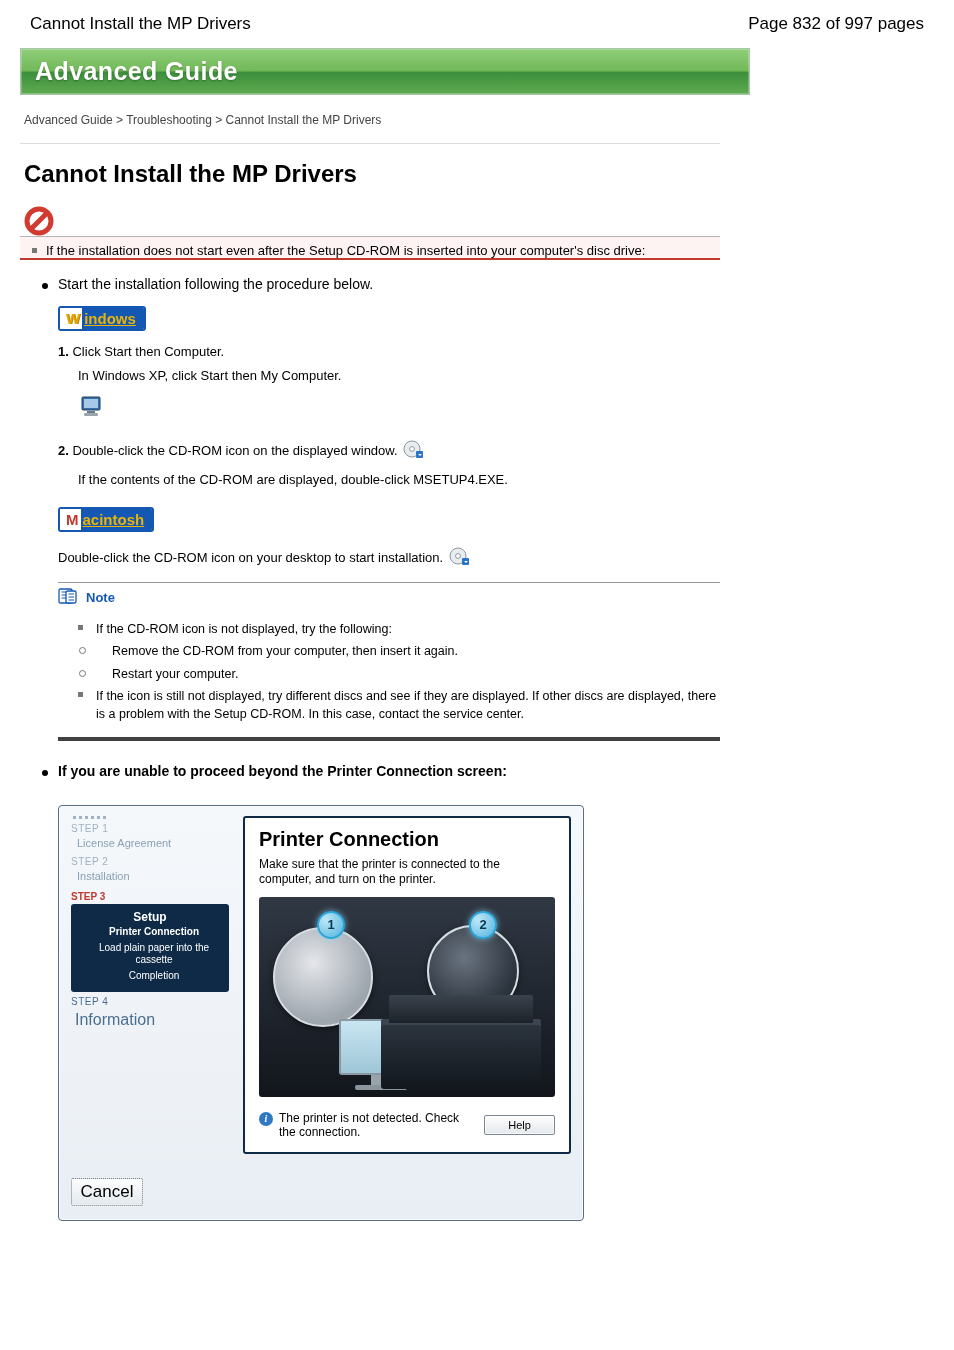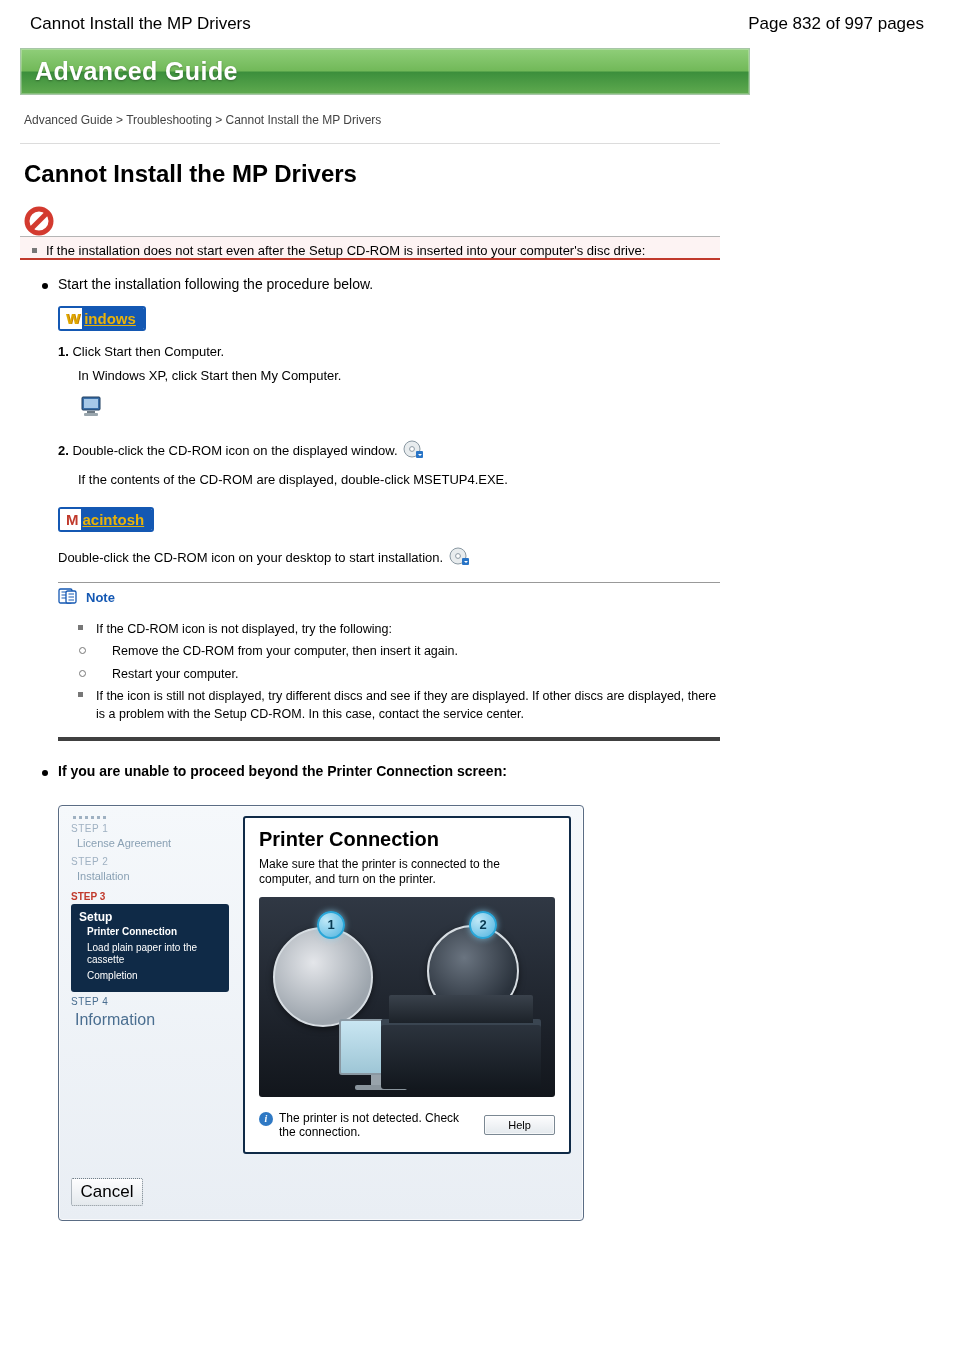--- a/index.html
+++ b/index.html
@@ -159,20 +159,21 @@
   }
   .dlg-side .step-lbl { color: #9fb1c2; font-size: 10px; letter-spacing: 0.5px; margin-top: 4px; }
   .dlg-side .item { color: #8aa1b4; padding: 3px 0 3px 6px; }
   .dlg-side .step3 { color: #c0392b; font-weight: bold; font-size: 10px; margin-top: 6px; }
   .dlg-side .setup-box {
     background: #0f2a47;
     color: #fff;
     border-radius: 3px;
     margin-top: 2px;
     padding: 6px 8px 8px 8px;
+    text-align: center;
   }
   .dlg-side .setup-box .ttl { font-weight: bold; font-size: 12px; }
   .dlg-side .setup-box .sub { font-size: 10px; padding: 2px 0 2px 8px; line-height: 1.2; }
   .dlg-side .info { color: #4a6e90; font-size: 16px; padding: 4px 0 0 4px; }
   .step-dots { display:flex; gap:3px; margin: 0 0 2px 2px; }
   .step-dots span { width:3px; height:3px; background:#9fb1c2; }
 
   .dlg-main {
     flex: 1;
     border: 2px solid #0f2a47;

